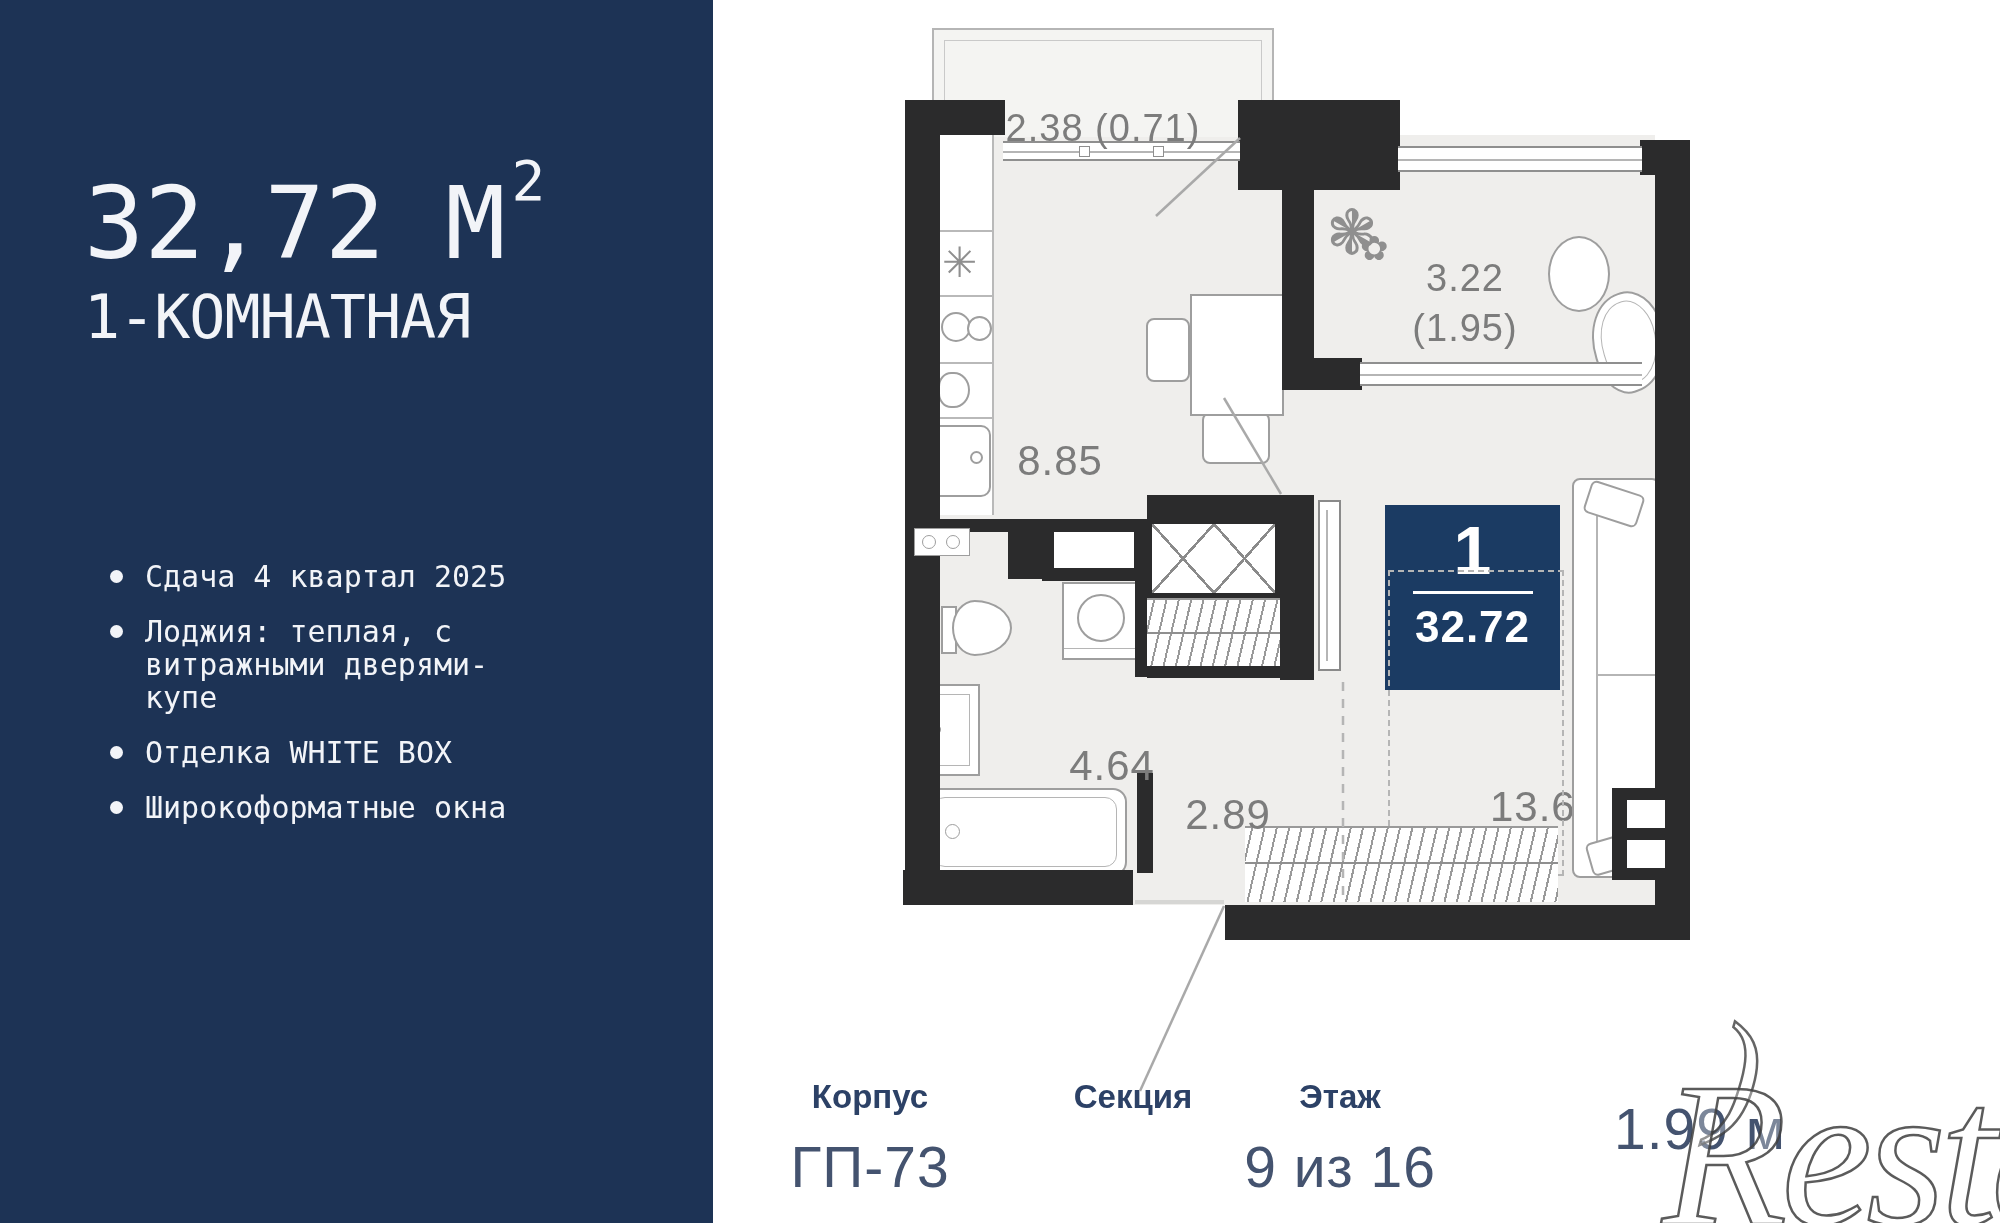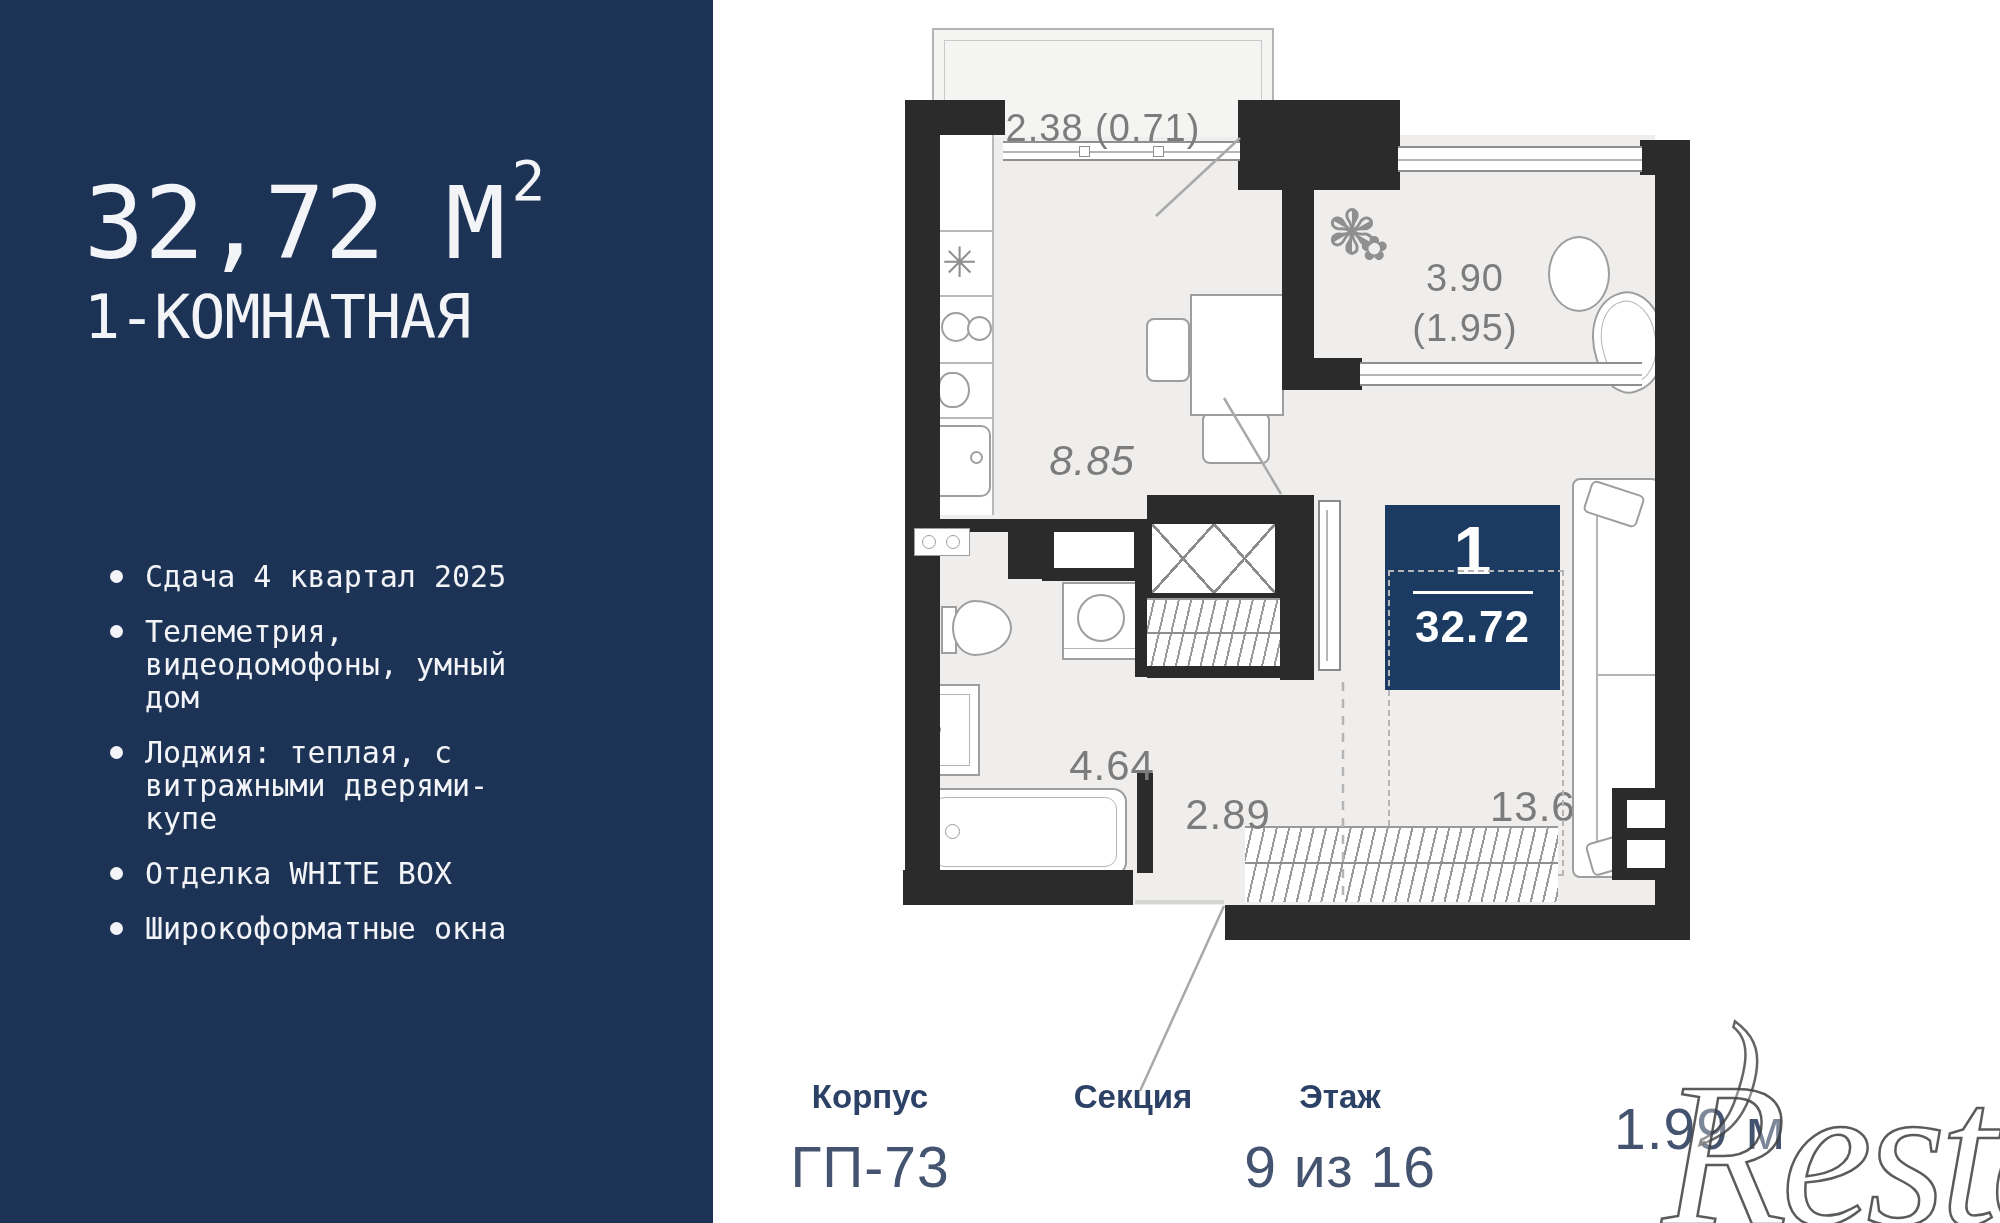--- a/index.html
+++ b/index.html
@@ -58,24 +58,20 @@
 <div class="sidebar">
   <div class="area-title"><span>32,72 М</span><sup>2</sup></div>
   <div class="room-type">1-КОМНАТНАЯ</div>
   <ul class="features">
     <li>
         <span class="dot"></span>
         <span class="ftext">Сдача 4 квартал 2025</span>
       </li>
     <li>
         <span class="dot"></span>
-        <span class="ftext">Телеметрия, видеодомофоны, умный дом</span>
-      </li>
-    <li>
-        <span class="dot"></span>
         <span class="ftext">Лоджия: теплая, с витражными дверями-купе</span>
       </li>
     <li>
         <span class="dot"></span>
         <span class="ftext">Отделка WHITE BOX</span>
       </li>
     <li>
         <span class="dot"></span>
         <span class="ftext">Широкоформатные окна</span>
       </li>
@@ -193,25 +189,25 @@
     </div>
 
   <svg class="lines" width="2000" height="1223" viewBox="0 0 2000 1223">
     <line x1="1240" y1="138" x2="1156" y2="216" stroke="#a9a9a9" stroke-width="2.5"></line>
     <line x1="1281" y1="494" x2="1224" y2="398" stroke="#a9a9a9" stroke-width="2.5"></line>
     <line x1="1135" y1="902" x2="1224" y2="902" stroke="#d6d6d4" stroke-width="4"></line>
     <line x1="1224" y1="906" x2="1140" y2="1091" stroke="#a9a9a9" stroke-width="2.5"></line>
     <line x1="1343" y1="682" x2="1343" y2="903" stroke="#b5b5b5" stroke-width="2.5" stroke-dasharray="9 8"></line>
   </svg>
 
-  <div class="rlabel" style="left:1092px;top:392px;font-style:italic;">8.85</div>
+  <div class="rlabel" style="left:1060px;top:392px;">8.85</div>
   <div class="rlabel" style="left:1112px;top:697px;z-index:13;">4.64</div>
   <div class="rlabel" style="left:1228px;top:746px;z-index:13;">2.89</div>
   <div class="rlabel" style="left:1545px;top:738px;">13.68</div>
-  <div class="rlabel" style="left:1465px;top:212px;font-size:38px;">3.90</div>
+  <div class="rlabel" style="left:1465px;top:212px;font-size:38px;">3.22</div>
   <div class="rlabel" style="left:1465px;top:262px;font-size:38px;">(1.95)</div>
 
   <div class="badge">
     <div class="num">1</div>
     <div class="line"></div>
     <div class="sq">32.72</div>
   </div>
 </div>
 
 <div>

